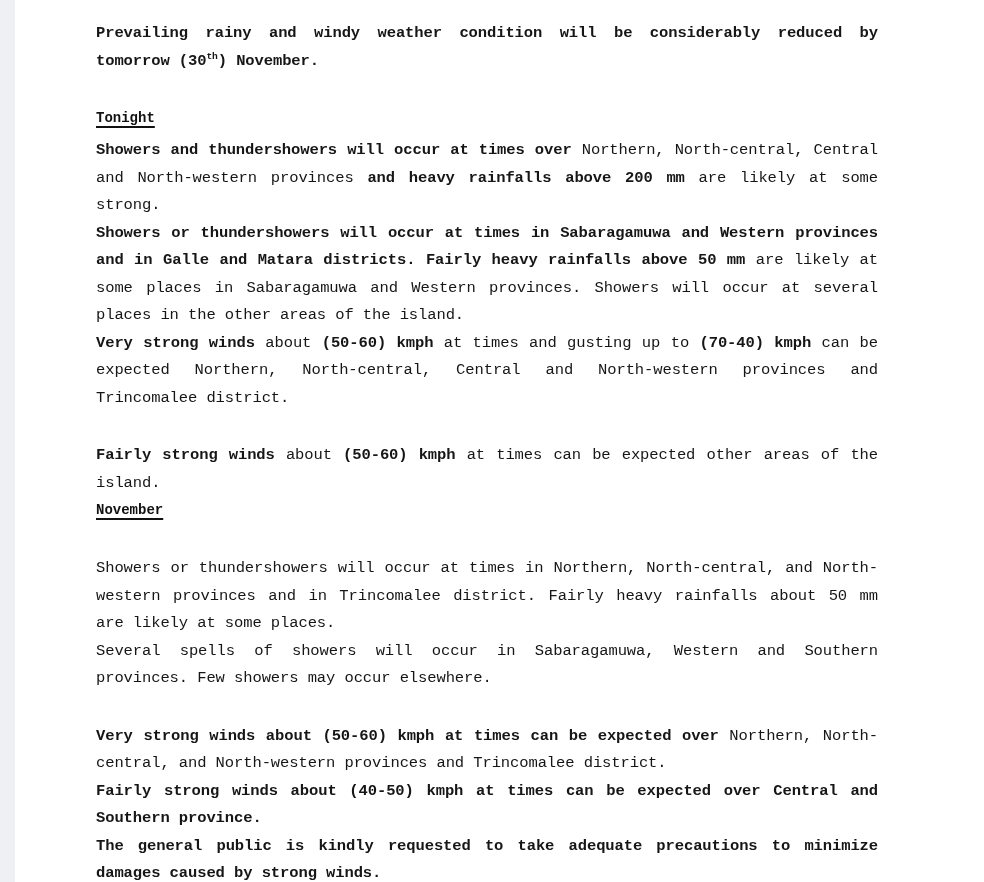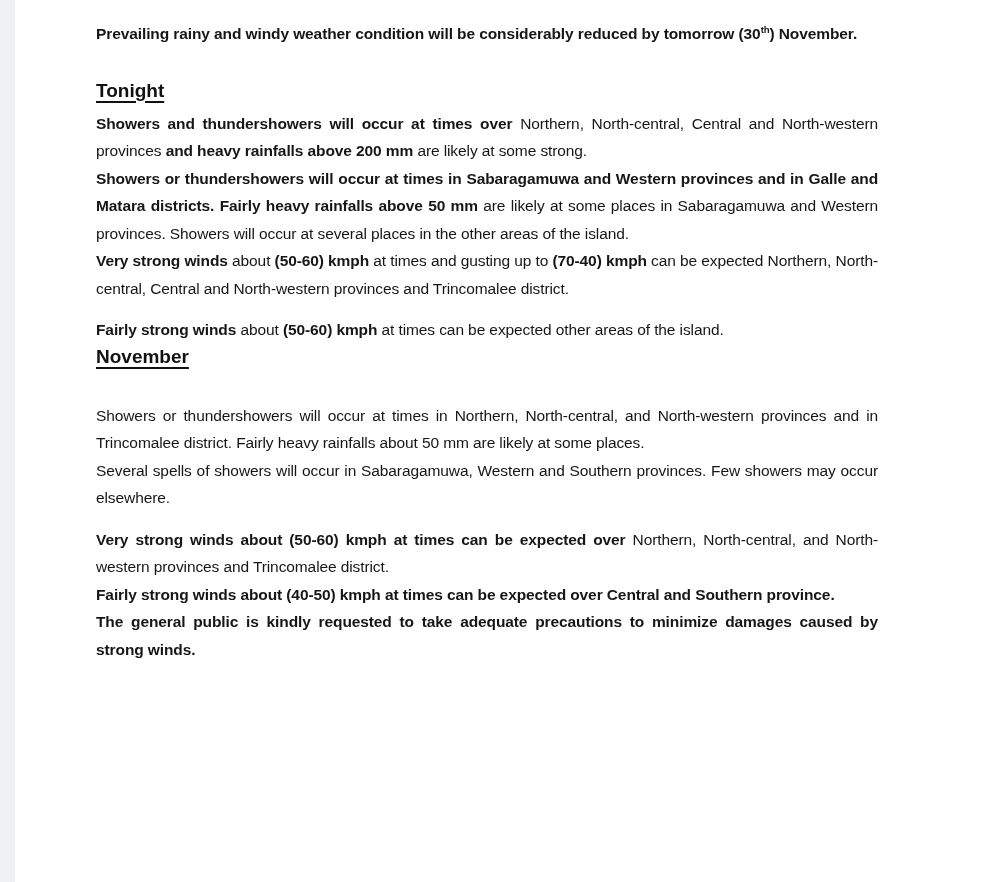--- a/index.html
+++ b/index.html
@@ -2,53 +2,53 @@
 <html><head>
 <meta charset="utf-8">
 <style>
   * { margin: 0; padding: 0; box-sizing: border-box; }
   html, body {
     width: 984px; height: 882px;
     font-family: "Liberation Sans", "DejaVu Sans", sans-serif;
     background: #ffffff;
     overflow: hidden;
   }
-  .viewport { position: relative; width: 984px; height: 680px; background: #ffffff; }
+  .viewport { position: relative; width: 984px; height: 680px; background: #ffffff; font-family: Liberation Mono, monospace; }
   .gutter {
     position: absolute; left: 0; top: 0; width: 15px; height: 882px;
     background: #eef0f4;
   }
   .page {
     position: absolute; left: 15px; top: 0; right: 0; bottom: 0;
     background: #ffffff;
   }
   .content {
     padding: 20px 106px 0 81px;
     color: #161616;
     font-size: 15.5px;
     line-height: 27.5px;
   }
   .para { text-align: justify; }
   .para span, .para sup { letter-spacing: -0.1px; }
   .b { font-weight: bold; }
   sup { font-size: 0.62em; vertical-align: super; line-height: 0; }
   .heading {
-    font-size: 19px;
+    font-size: 14px;
     font-weight: bold;
     text-decoration: underline;
     text-underline-offset: 4px;
     text-decoration-thickness: 1.5px;
     line-height: 26px;
     color: #111111;
   }
   
   .sp-first { margin-top: 0; }
   .sp-none  { margin-top: 0; }
   .sp-xs    { margin-top: 6px; }
-  .sp-s     { margin-top: 14px; }
+  .sp-s     { margin-top: 30px; }
   .sp-m     { margin-top: 0; }
   .sp-l     { margin-top: 30px; }
   .sp-xl    { margin-top: 32px; }
 </style>
 </head>
 <body>
 
 <div class="viewport">
   <div class="gutter" style="background: rgb(238, 240, 244);"></div>
   <div class="page" style="background: rgb(255, 255, 255);">

